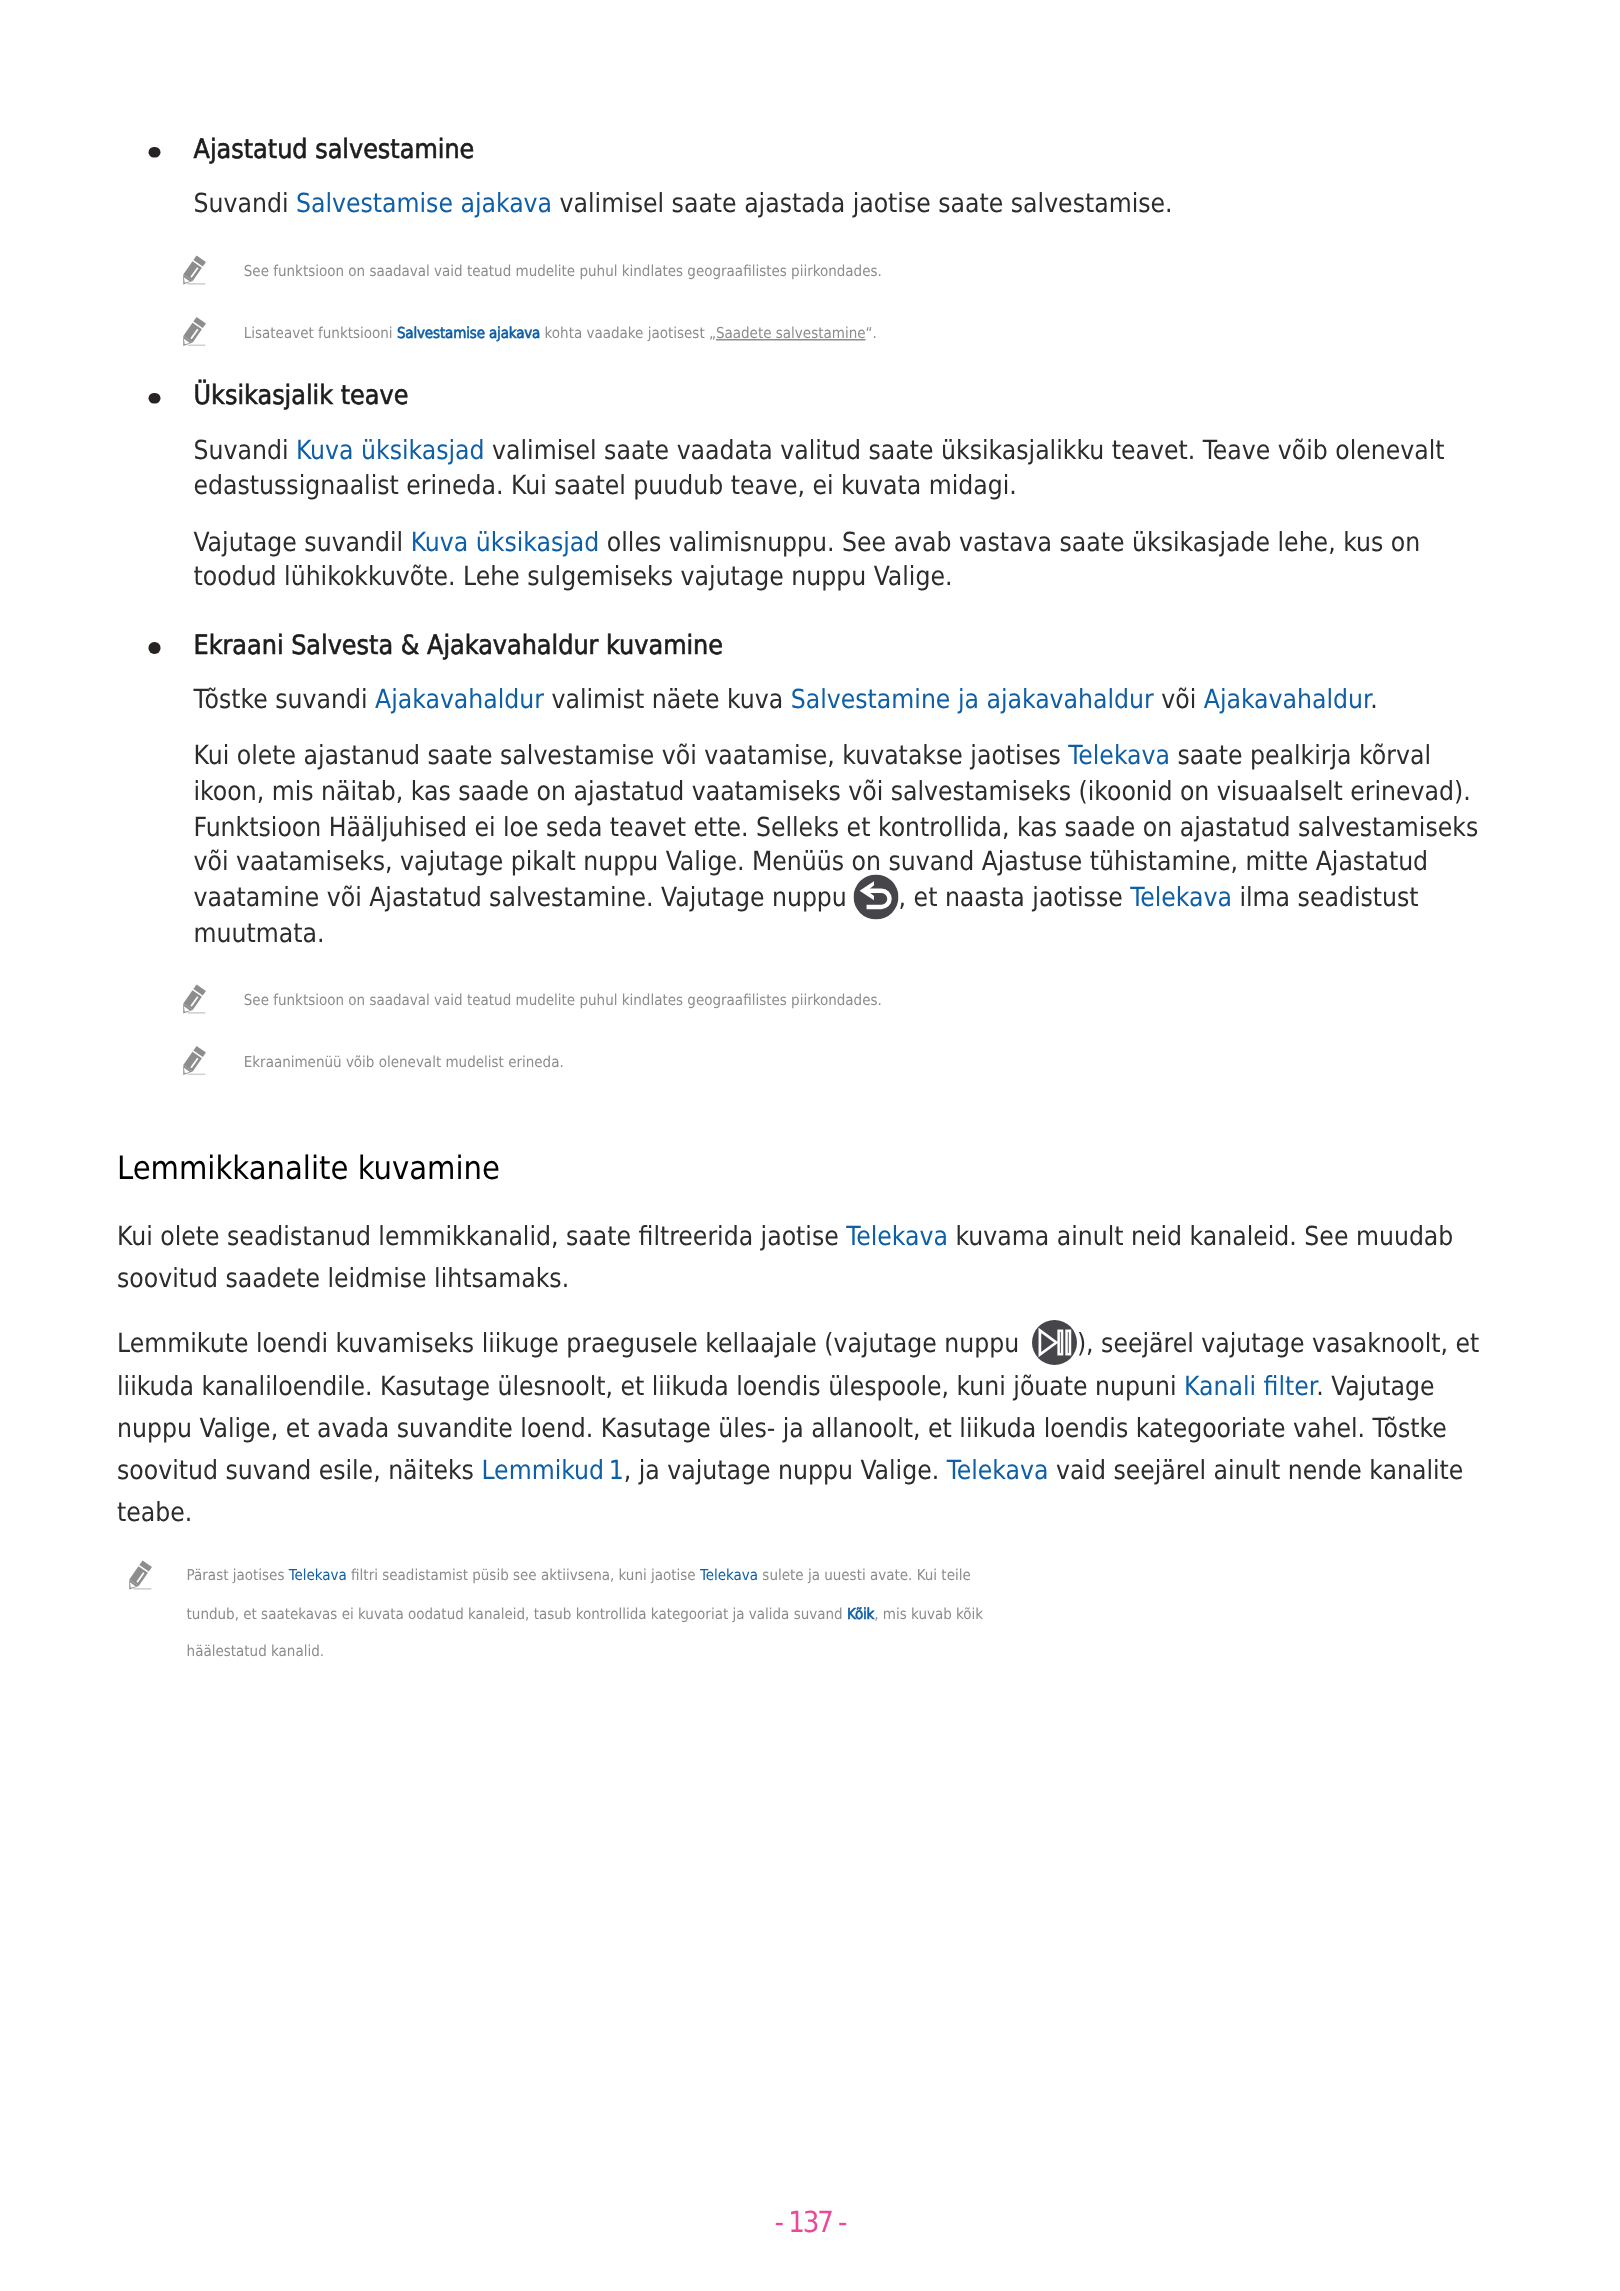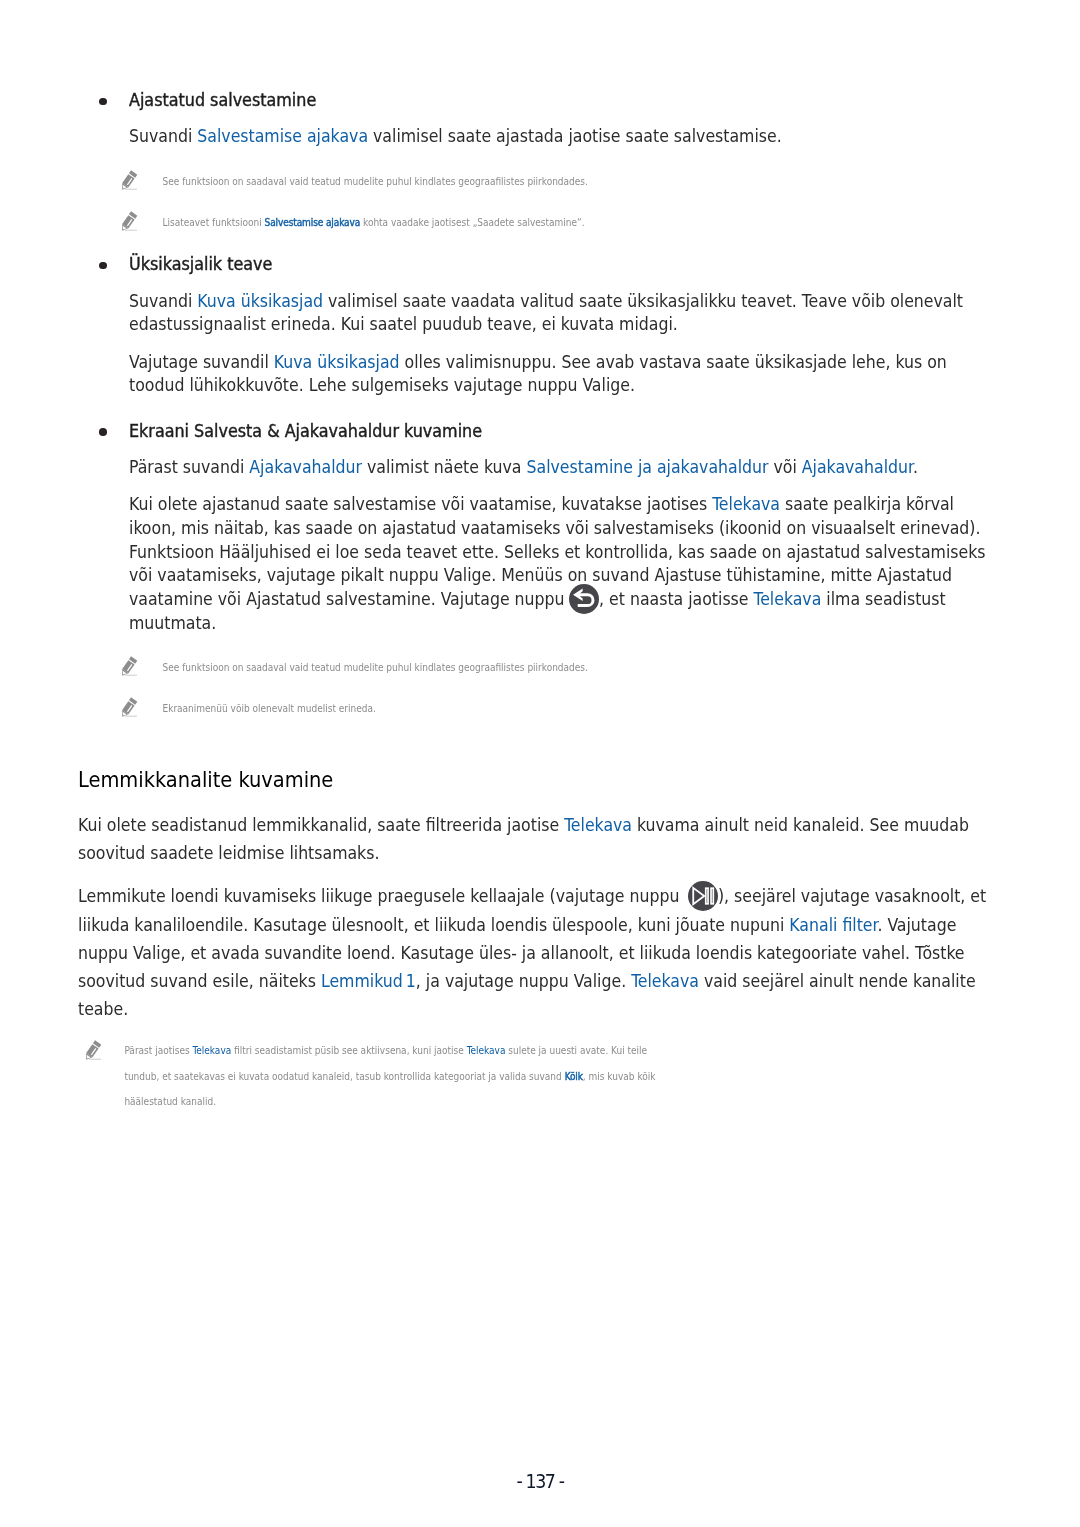--- a/index.html
+++ b/index.html
@@ -11,22 +11,22 @@
   .blk{position:absolute;white-space:nowrap;}
   .body-p{color:#2c2c2c;font-size:17.5px;font-weight:400;line-height:20px;}
   .bullet-dot{position:absolute;width:7.6px;height:7.6px;border-radius:50%;background:#262322;}
   .bullet-title{color:#1d1d1d;font-size:17.75px;font-weight:400;line-height:20px;-webkit-text-stroke:0.4px #1d1d1d;}
   .note-text{color:#8c8c8c;font-size:10px;font-weight:400;line-height:18px;}
   .note-icon{position:absolute;width:15.5px;height:20px;}
   .pencil{width:15.5px;height:20px;display:block;}
   .h2{color:#000000;font-size:21.6px;font-weight:400;line-height:25px;}
   .link{color:#0f5fa6;}
   .link-b{color:#0f5fa6;font-weight:400;-webkit-text-stroke:0.4px #0f5fa6;letter-spacing:-0.1px;}
-  .u{text-underline-offset:1px;}
-  .pgnum{position:absolute;width:1080px;text-align:center;color:#0f172a;font-size:19.4px;letter-spacing:-1.4px;line-height:22px;}
+  .u{text-decoration:underline;text-underline-offset:1px;}
+  .pgnum{position:absolute;width:1080px;text-align:center;color:#ec4899;font-size:19.4px;letter-spacing:-1.4px;line-height:22px;}
   .ibtn-wrap{display:inline-block;position:relative;width:29.5px;height:0;vertical-align:baseline;}
   .ibtn{position:absolute;left:-0.5px;top:-21.5px;width:30px;height:30px;}
   .ibtn-wrap-play{margin-left:4px;}
 </style>
 </head>
 <body>
 
 <div class="page">
   <div class="bullet-dot" style="left:99.0px;top:84.5px"></div>
   <div class="blk bullet-title" style="left:129.0px;top:76.75px">Ajastatud salvestamine</div>
@@ -54,21 +54,21 @@
     </div>
   <div class="blk note-text" style="left:162.5px;top:201.10px"><span>Lisateavet funktsiooni </span><span class="link-b">Salvestamise ajakava</span><span> kohta vaadake jaotisest „</span><span class="u">Saadete salvestamine</span><span>“.</span></div>
   <div class="bullet-dot" style="left:99.0px;top:248.7px"></div>
   <div class="blk bullet-title" style="left:129.0px;top:240.85px">Üksikasjalik teave</div>
   <div class="blk body-p" style="left:129.0px;top:277.54px"><span>Suvandi </span><span class="link">Kuva üksikasjad</span><span> valimisel saate vaadata valitud saate üksikasjalikku teavet. Teave võib olenevalt</span></div>
   <div class="blk body-p" style="left:129.0px;top:301.44px"><span>edastussignaalist erineda. Kui saatel puudub teave, ei kuvata midagi.</span></div>
   <div class="blk body-p" style="left:129.0px;top:338.54px"><span>Vajutage suvandil </span><span class="link">Kuva üksikasjad</span><span> olles valimisnuppu. See avab vastava saate üksikasjade lehe, kus on</span></div>
   <div class="blk body-p" style="left:129.0px;top:362.44px"><span>toodud lühikokkuvõte. Lehe sulgemiseks vajutage nuppu Valige.</span></div>
   <div class="bullet-dot" style="left:99.0px;top:415.3px"></div>
   <div class="blk bullet-title" style="left:129.0px;top:407.55px">Ekraani Salvesta &amp; Ajakavahaldur kuvamine</div>
-  <div class="blk body-p" style="left:129.0px;top:444.34px"><span>Pärast suvandi </span><span class="link">Ajakavahaldur</span><span> valimist näete kuva </span><span class="link">Salvestamine ja ajakavahaldur</span><span> või </span><span class="link">Ajakavahaldur</span><span>.</span></div>
+  <div class="blk body-p" style="left:129.0px;top:444.34px"><span>Tõstke suvandi </span><span class="link">Ajakavahaldur</span><span> valimist näete kuva </span><span class="link">Salvestamine ja ajakavahaldur</span><span> või </span><span class="link">Ajakavahaldur</span><span>.</span></div>
   <div class="blk body-p" style="left:129.0px;top:480.74px"><span>Kui olete ajastanud saate salvestamise või vaatamise, kuvatakse jaotises </span><span class="link">Telekava</span><span> saate pealkirja kõrval</span></div>
   <div class="blk body-p" style="left:129.0px;top:504.64px"><span>ikoon, mis näitab, kas saade on ajastatud vaatamiseks või salvestamiseks (ikoonid on visuaalselt erinevad).</span></div>
   <div class="blk body-p" style="left:129.0px;top:528.54px"><span>Funktsioon Hääljuhised ei loe seda teavet ette. Selleks et kontrollida, kas saade on ajastatud salvestamiseks</span></div>
   <div class="blk body-p" style="left:129.0px;top:552.44px"><span>või vaatamiseks, vajutage pikalt nuppu Valige. Menüüs on suvand Ajastuse tühistamine, mitte Ajastatud</span></div>
   <div class="blk body-p" style="left:129.0px;top:576.34px"><span>vaatamine või Ajastatud salvestamine. Vajutage nuppu </span><span class="ibtn-wrap"><svg class="ibtn" viewBox="0 0 100 100">
           <circle cx="50" cy="50" r="50" fill="#45454a"></circle>
           <path d="M30 36 L62 36 A18 18 0 0 1 62 72 L29 72" fill="none" stroke="#ffffff" stroke-width="10"></path>
           <path d="M45.5 15 L13.5 36 L45.5 57 L45.5 48 L31 36 L45.5 24 Z" fill="#ffffff"></path>
         </svg></span><span>, et naasta jaotisse </span><span class="link">Telekava</span><span> ilma seadistust</span></div>
   <div class="blk body-p" style="left:129.0px;top:600.24px"><span>muutmata.</span></div>

